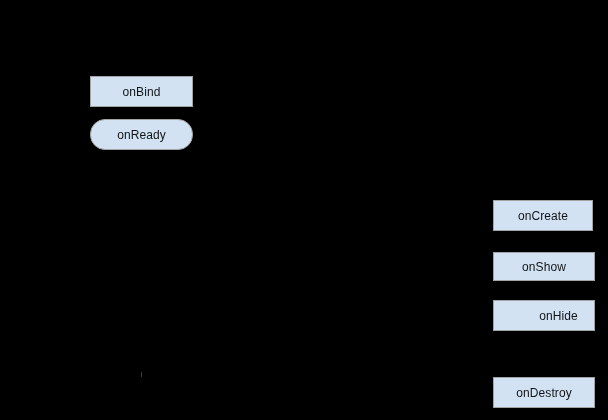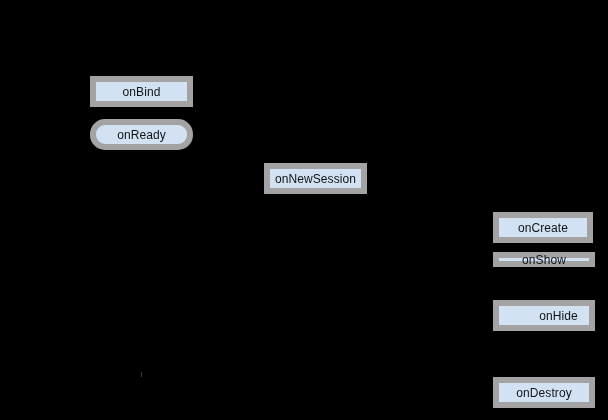--- a/index.html
+++ b/index.html
@@ -12,21 +12,21 @@
     width: 608px;
     height: 420px;
     background: #000000;
     overflow: hidden;
     font-family: "Liberation Sans", sans-serif;
   }
   .node {
     position: absolute;
     box-sizing: border-box;
     background: #d2e2f2;
-    border: 6px solid #a3a3a3;
+    border: 1px solid #a3a3a3;
     display: flex;
     align-items: center;
     justify-content: center;
     color: #101418;
     font-size: 12px;
     line-height: 1;
     letter-spacing: 0.1px;
     white-space: nowrap;
   }
   .node-label {
@@ -44,29 +44,26 @@
 <div id="canvas">
 
   <div class="node" style="left:90px; top:76px; width:103px; height:31px;">
     <span class="node-label">onBind</span>
   </div>
 
   <div class="node" style="left:90px; top:119px; width:103px; height:31px;border-radius:15px;">
     <span class="node-label">onReady</span>
   </div>
 
-  <div class="node" style="left:264px; top:163px; width:103px; height:31px;">
-    <span class="node-label">onNewSession</span>
-  </div>
 
-  <div class="node" style="left:493px; top:212px; width:100px; height:31px;">
+  <div class="node" style="left:493px; top:200px; width:100px; height:31px;">
     <span class="node-label">onCreate</span>
   </div>
 
-  <div class="node" style="left:493px; top:252px; width:102px; height:15px;">
+  <div class="node" style="left:493px; top:252px; width:102px; height:29px;">
     <span class="node-label">onShow</span>
   </div>
 
   <div class="node" style="left:493px; top:300px; width:102px; height:31px;padding-left:29px;">
     <span class="node-label">onHide</span>
   </div>
 
   <div class="connector-stub" style="left:141px; top:372px; width:1px; height:5px;"></div>
 
 

